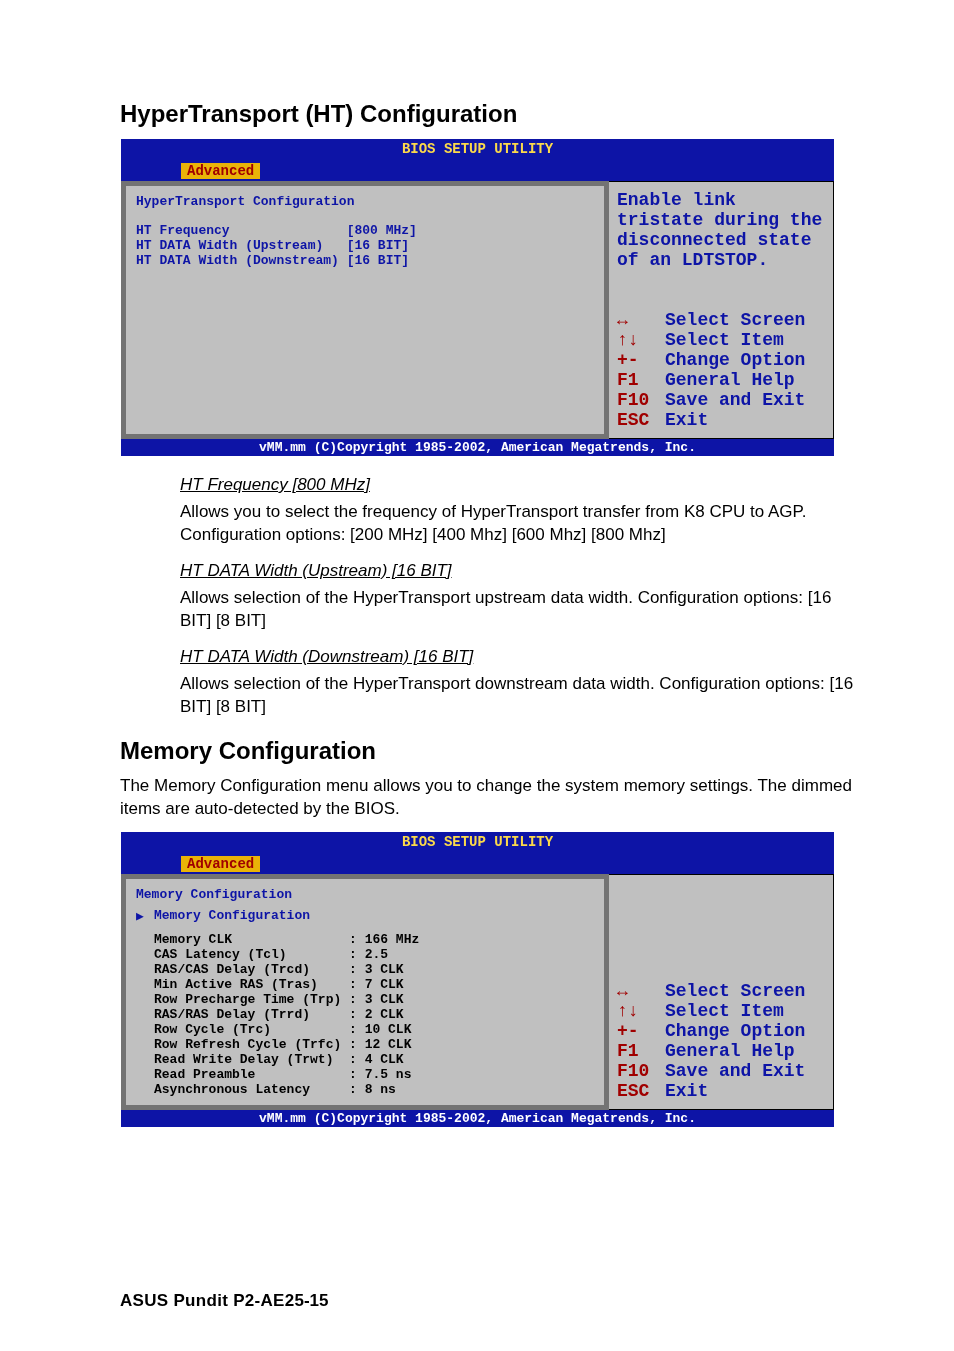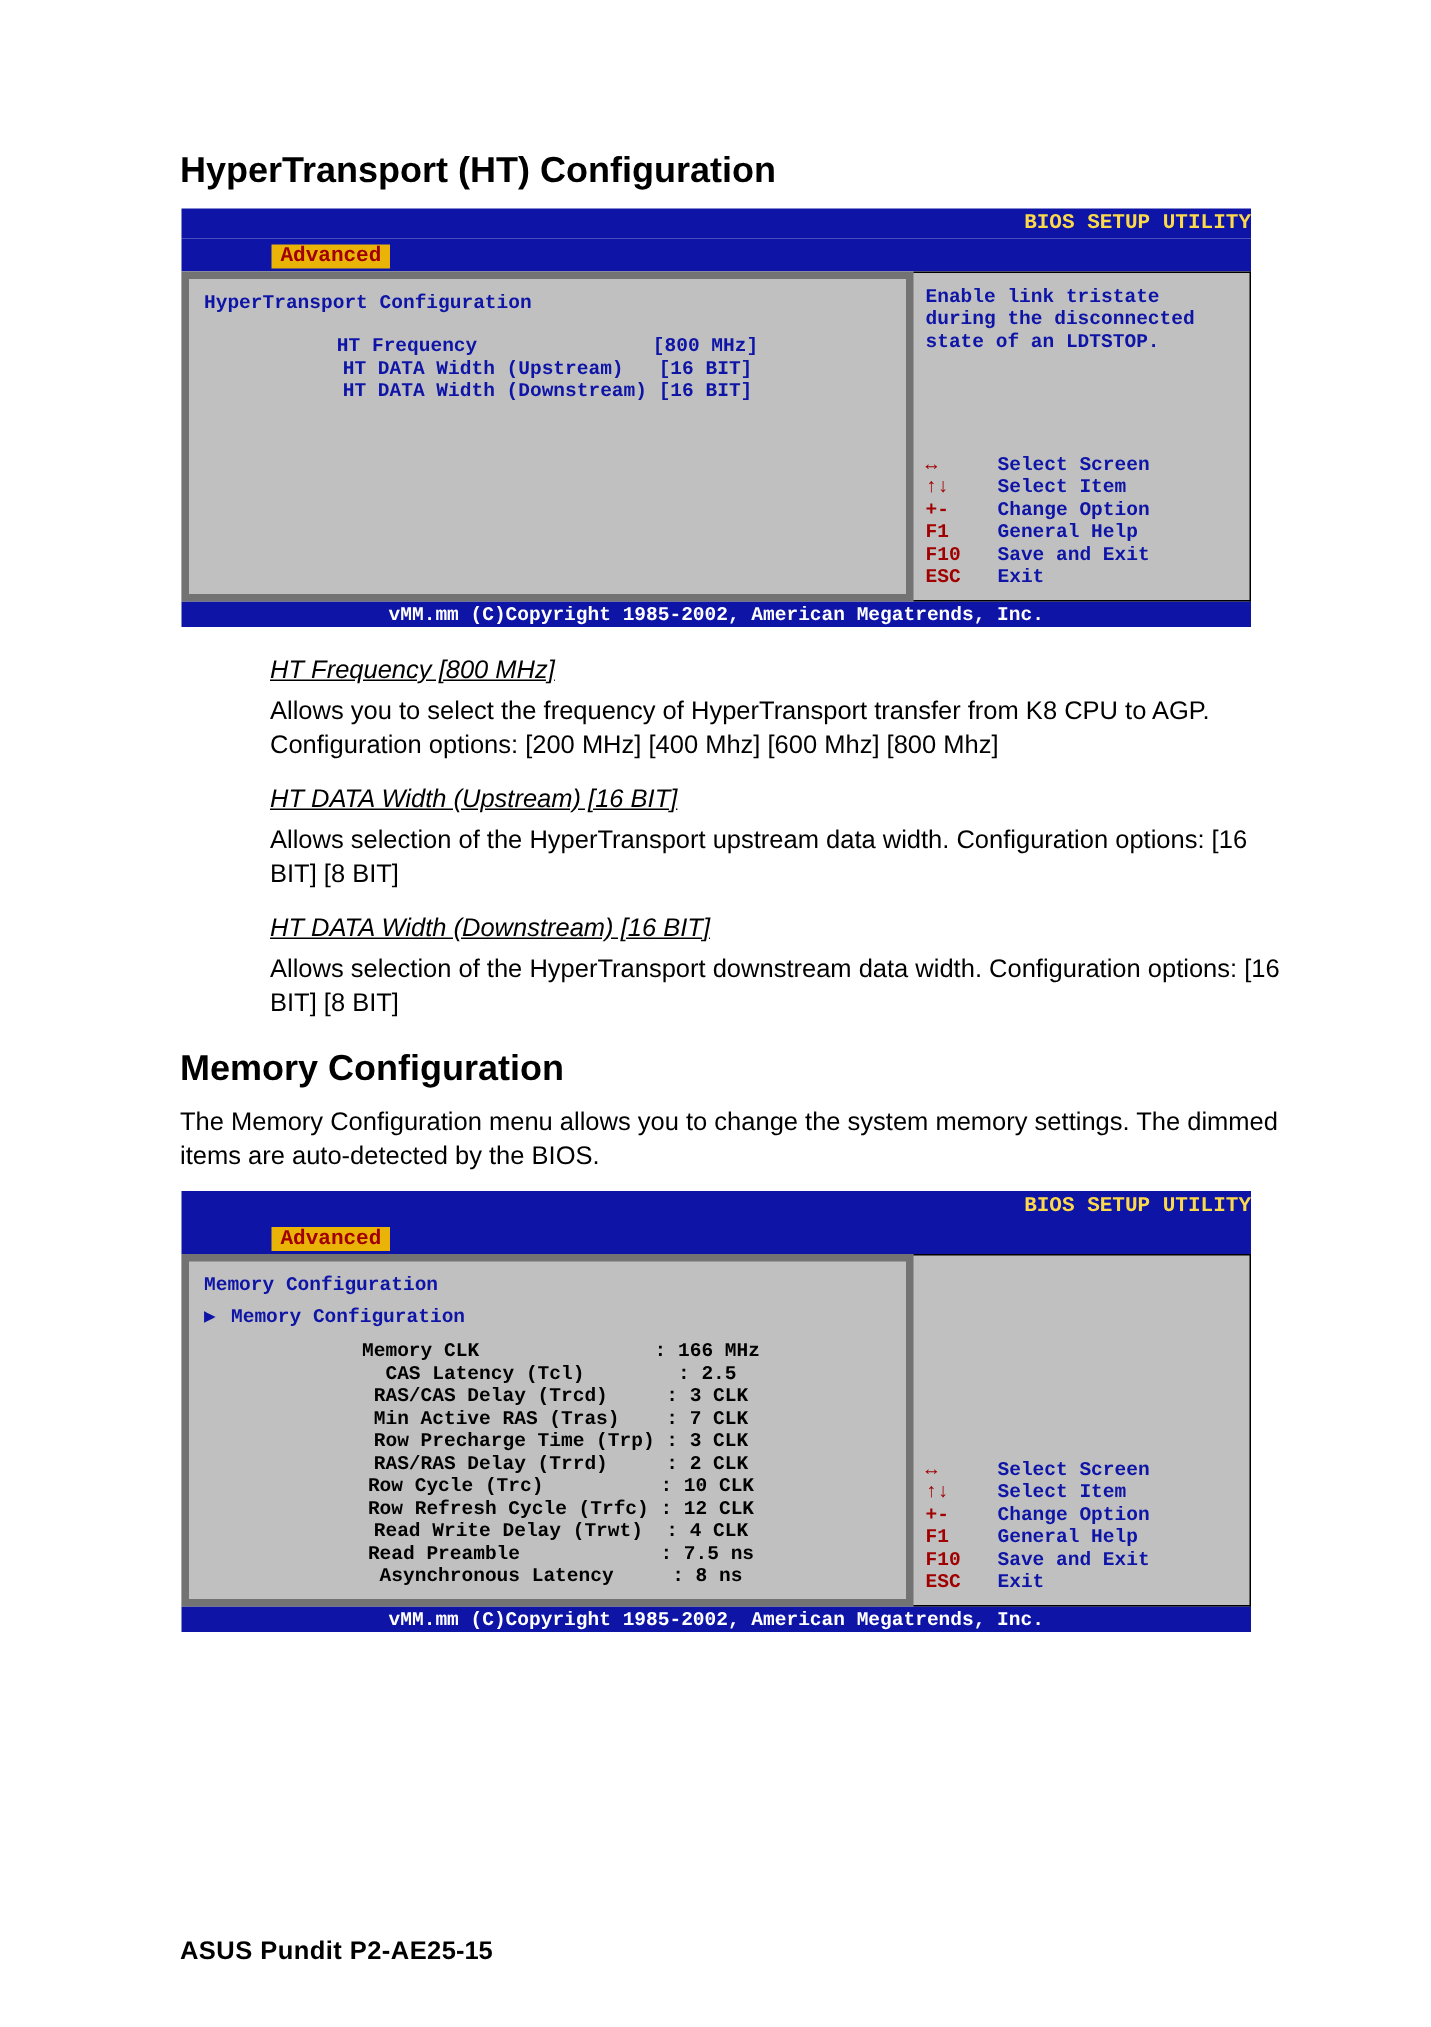--- a/index.html
+++ b/index.html
@@ -18,21 +18,21 @@
       margin-bottom: 10px;
     }
     .bios-box {
       width: 715px;
       margin-bottom: 18px;
       border: 1px solid #fff;
     }
     .bios-title-bar {
       background: #0d14a6;
       color: #fbd94b;
-      text-align: right;
+      text-align: center;
       font-family: "Courier New", monospace;
       font-weight: bold;
       font-size: 14px;
       padding: 2px 0;
     }
     .bios-tab-row {
       background: #0d14a6;
       padding: 2px 0 2px 60px;
     }
     .bios-tab {
@@ -57,42 +57,42 @@
       font-size: 13px;
       color: #0d14a6;
       font-weight: bold;
     }
     .bios-side {
       width: 225px;
       border: 1px solid #000;
       border-left: none;
       padding: 8px 8px;
       font-family: "Courier New", monospace;
-      font-size: 13px;
+      font-size: 18px;
       color: #0d14a6;
       font-weight: bold;
       display: flex;
       flex-direction: column;
       justify-content: space-between;
     }
     .bios-help { color: #0d14a6; }
     .bios-keys { margin-top: 40px; }
     .bios-key-row { display: flex; }
     .bios-key-sym { color: #a00000; width: 48px; }
     .bios-key-lbl { color: #0d14a6; }
     .bios-footer {
       background: #0d14a6;
       color: #fff;
       text-align: center;
       font-family: "Courier New", monospace;
       font-weight: bold;
       font-size: 13px;
       padding: 1px 0;
     }
-    .row-flex { display: flex; justify-content: center; }
+    .row-flex { display: flex; }
     .setting-lbl { white-space: pre; }
     .setting-val { white-space: pre; }
     .section-title { font-weight: bold; margin-bottom: 6px; }
     .bullet-row { display: flex; }
     .bullet { color: #0d14a6; width: 18px; }
     .dim-items .setting-lbl,
     .dim-items .setting-val { color: #000000; }
     .spacer { height: 8px; }
     .content-block { padding-left: 60px; margin-bottom: 18px; }
     .item-title {

